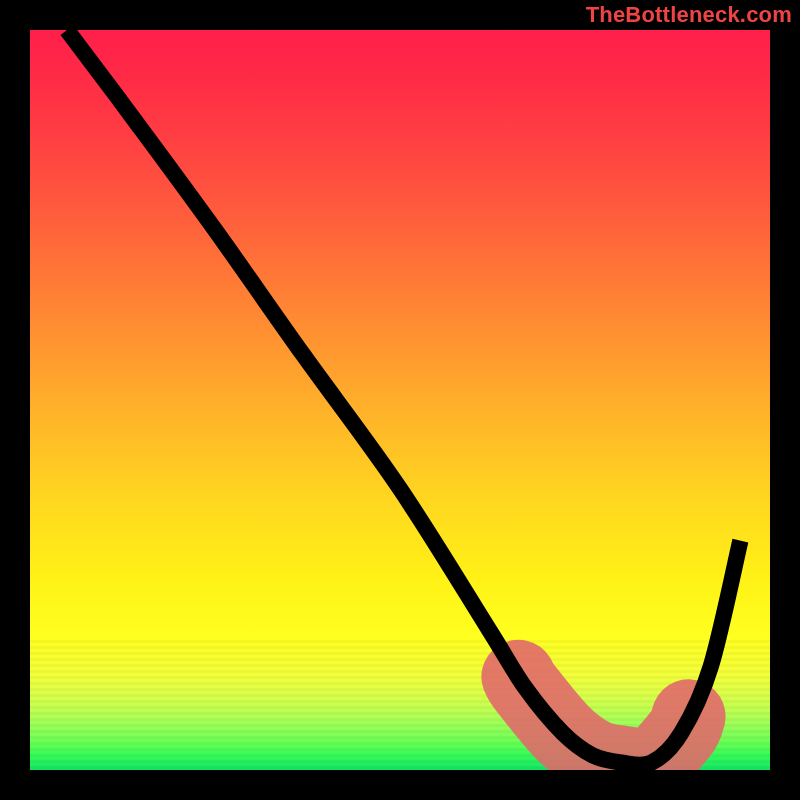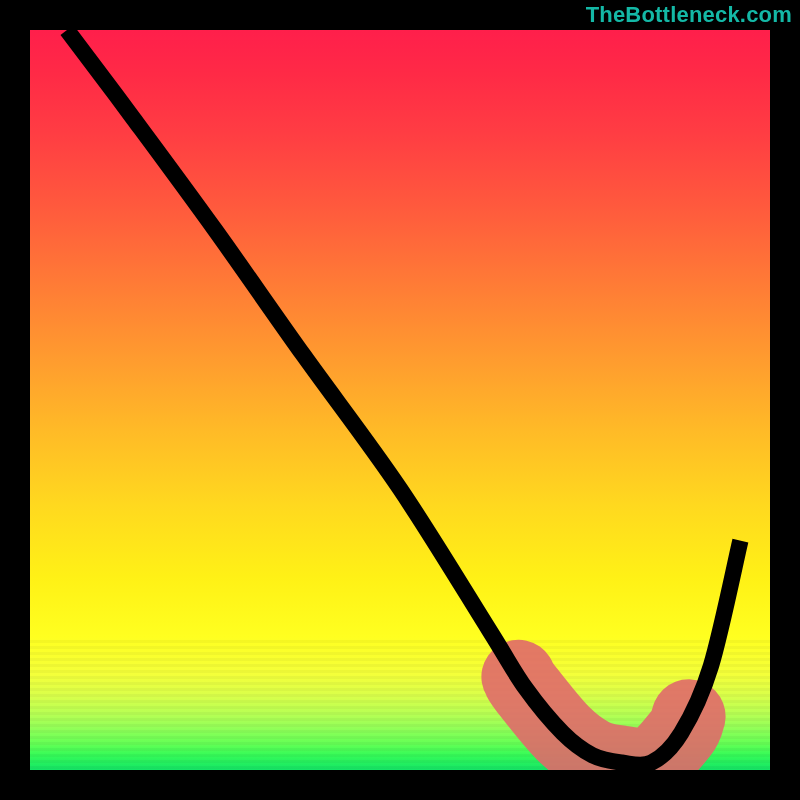--- a/index.html
+++ b/index.html
@@ -14,21 +14,21 @@
   .frame {
     position: relative;
     width: 800px;
     height: 800px;
     background: #000;
   }
   .watermark {
     position: absolute;
     top: 2px;
     right: 8px;
-    color: #14b8a6;
+    color: #ef4444;
     font-size: 22px;
     font-weight: 600;
     letter-spacing: 0.2px;
     z-index: 20;
   }
   .plot-area {
     position: absolute;
     left: 30px;
     top: 30px;
     width: 740px;

